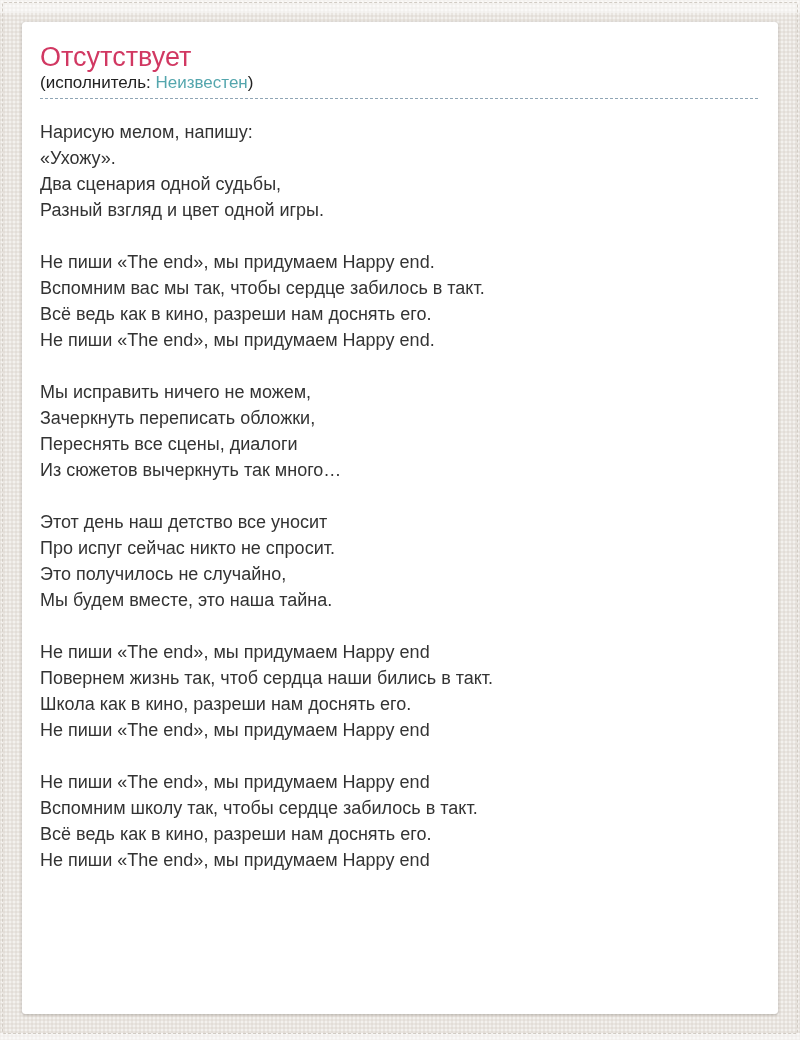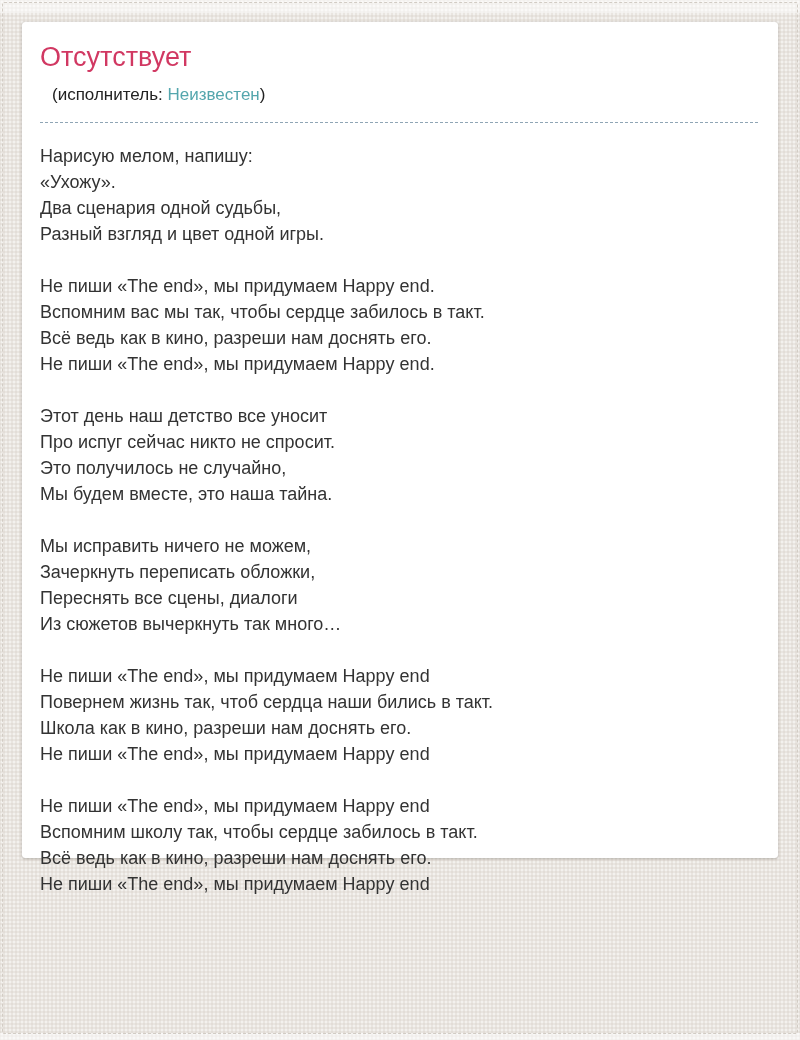--- a/index.html
+++ b/index.html
@@ -27,38 +27,38 @@
   }
   .bottom-highlight{
     position:absolute;bottom:0;left:0;width:800px;height:7px;
     background:rgba(255,255,255,0.5);
   }
   .page-stitch{
     position:absolute;top:2px;left:2px;right:2px;bottom:6px;
     border:1px dashed #d2ccc4;border-radius:2px;pointer-events:none;
   }
   .card{
-    position:absolute;left:22px;top:22px;width:756px;height:836px;
+    position:absolute;left:22px;top:22px;width:756px;height:992px;
     box-sizing:border-box;
     background:var(--card-color);
     border-radius:3px;
     box-shadow:0 1px 3px rgba(90,80,70,0.35), 0 0 1px rgba(120,110,100,0.4);
     padding:20px 20px 0 18px;
   }
   .song-header{
     border-bottom:1px dashed var(--separator-color);
     padding-bottom:4px;
   }
   .song-title{
     margin:0;
     font-size:27px;line-height:30px;font-weight:normal;
     color:var(--title-color);
   }
   .artist-line{
-    margin:12px;
+    margin:0;
     font-size:17px;line-height:22px;
     color:#222222;
   }
   .artist-link{
     color:var(--artist-link-color);
     text-decoration:none;
     cursor:pointer;
   }
   .lyrics{
     margin-top:20px;
@@ -85,28 +85,28 @@
 
   <div class="lyrics">
       <p class="stanza">Нарисую мелом, напишу:
 «Ухожу».
 Два сценария одной судьбы,
 Разный взгляд и цвет одной игры.</p>
       <p class="stanza">Не пиши «The end», мы придумаем Happy end.
 Вспомним вас мы так, чтобы сердце забилось в такт.
 Всё ведь как в кино, разреши нам доснять его.
 Не пиши «The end», мы придумаем Happy end.</p>
+      <p class="stanza">Мы исправить ничего не можем,
+Зачеркнуть переписать обложки,
+Переснять все сцены, диалоги
+Из сюжетов вычеркнуть так много…</p>
       <p class="stanza">Этот день наш детство все уносит
 Про испуг сейчас никто не спросит.
 Это получилось не случайно,
 Мы будем вместе, это наша тайна.</p>
-      <p class="stanza">Мы исправить ничего не можем,
-Зачеркнуть переписать обложки,
-Переснять все сцены, диалоги
-Из сюжетов вычеркнуть так много…</p>
       <p class="stanza">Не пиши «The end», мы придумаем Happy end
 Повернем жизнь так, чтоб сердца наши бились в такт.
 Школа как в кино, разреши нам доснять его.
 Не пиши «The end», мы придумаем Happy end</p>
       <p class="stanza">Не пиши «The end», мы придумаем Happy end
 Вспомним школу так, чтобы сердце забилось в такт.
 Всё ведь как в кино, разреши нам доснять его.
 Не пиши «The end», мы придумаем Happy end</p>
     </div>
 </div>

